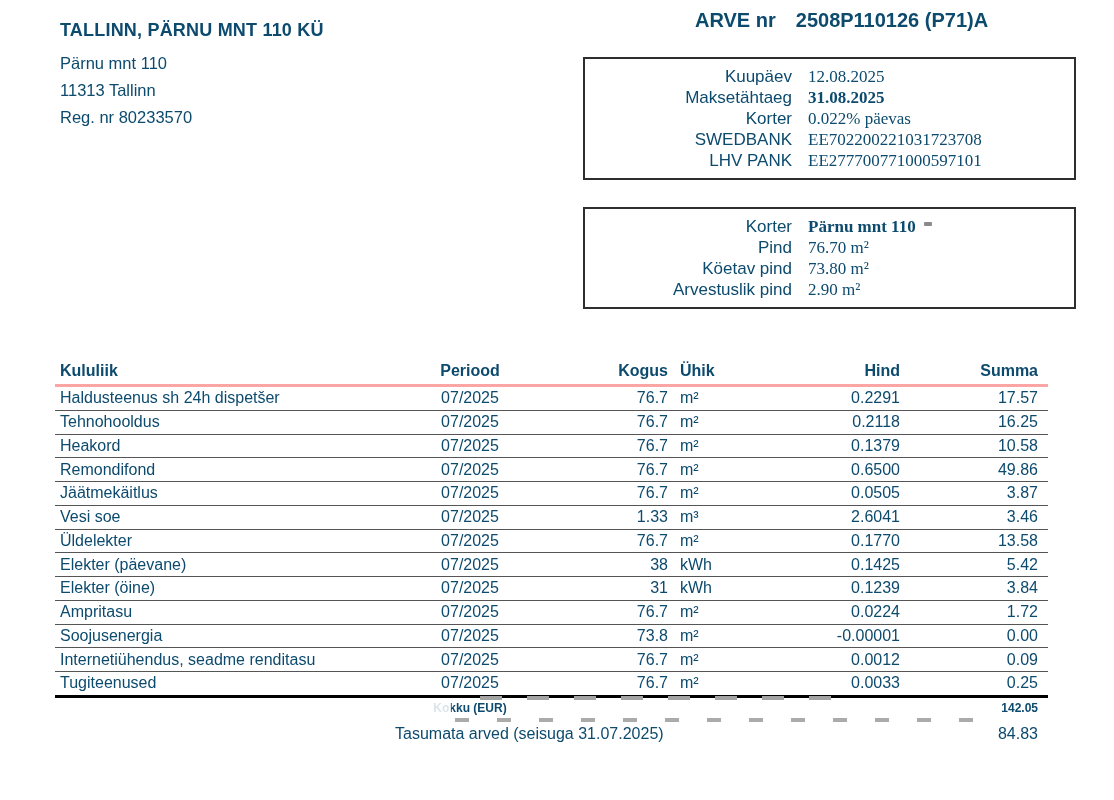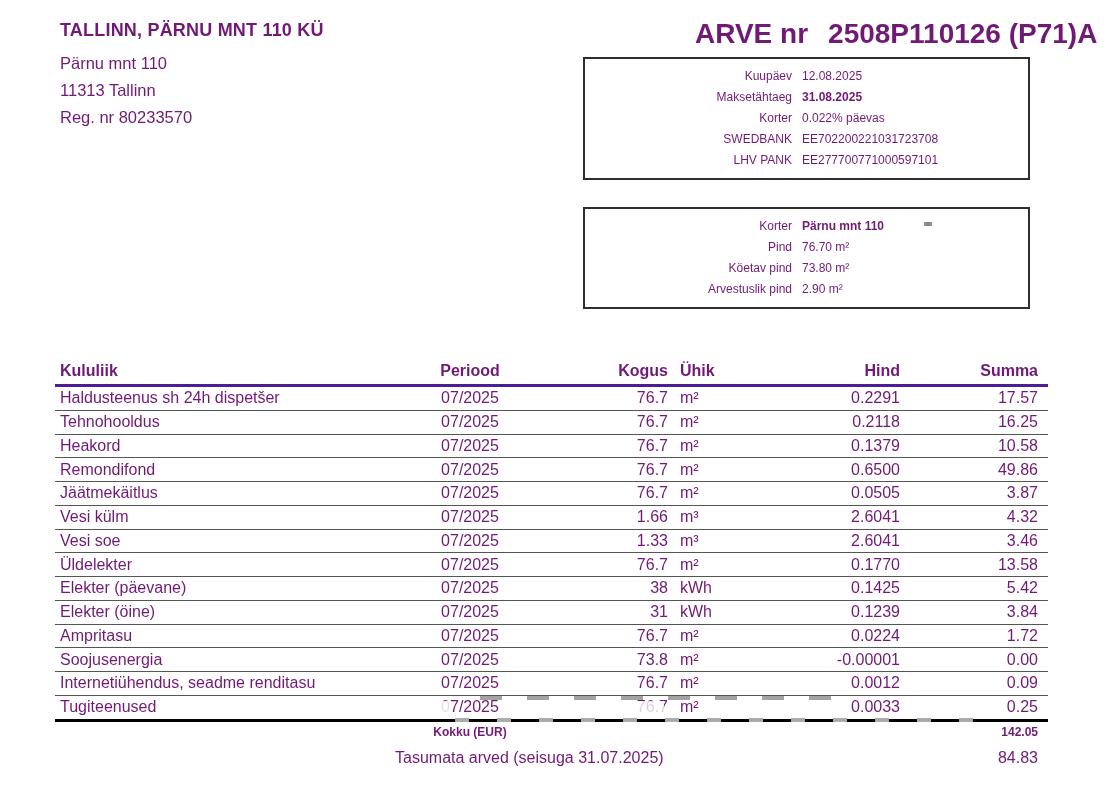--- a/index.html
+++ b/index.html
@@ -1,45 +1,45 @@
 <!DOCTYPE html>
 <html><head>
 <meta charset="utf-8">
 <style>
   html,body{margin:0;padding:0;background:#fff;}
   .page{
     position:relative; width:1114px; height:800px; overflow:hidden;
-    background:#fff; color:#701a75;
+    background:#fff; color:#0c4a6e;
     font-family:"Liberation Sans", sans-serif;
   }
   
   .seller{position:absolute; left:60px; top:20px;}
   .seller-name{font-weight:bold; font-size:18px; letter-spacing:.2px; margin-bottom:9px;}
   .seller-line{font-size:16.5px; line-height:27px;}
   
-  .invoice-title{position:absolute; left:695px; top:18px; font-size:28px; font-weight:bold; white-space:nowrap;}
+  .invoice-title{position:absolute; left:695px; top:9px; font-size:20px; font-weight:bold; white-space:nowrap;}
   .invoice-title .num{margin-left:20px;}
   
   .box{
-    position:absolute; left:583px; width:447px; box-sizing:border-box;
-    border:2px solid #2e2e2e; padding:7px 10px 7px 8px; font-size:12px;
+    position:absolute; left:583px; width:493px; box-sizing:border-box;
+    border:2px solid #2e2e2e; padding:7px 10px 7px 8px; font-size:17px;
   }
   .box-details{top:57px;}
   .box-apartment{top:207px;}
   .box-row{display:flex; line-height:21px; white-space:nowrap;}
   .box-label{width:199px; text-align:right; flex:none;}
-  .box-value{margin-left:10px;}
+  .box-value{margin-left:16px;font-family:Liberation Serif, serif;}
   .bold{font-weight:bold;}
   .redact-mark{position:absolute; left:924px; top:222px; width:8px; height:4px; background:#8a8a8a; border-radius:1px;}
   
   table.cost{
     position:absolute; left:55px; top:360px; width:993px;
     border-collapse:collapse; table-layout:fixed; font-size:16px;
   }
-  table.cost th{font-weight:bold; border-bottom:3px solid #4c1d95; padding:2px 0 4px 0; white-space:nowrap;}
+  table.cost th{font-weight:bold; border-bottom:3px solid #fca5a5; padding:2px 0 4px 0; white-space:nowrap;}
   table.cost td{height:22.75px; border-bottom:1px solid #555; padding:0; white-space:nowrap; overflow:visible;}
   .c0{text-align:left; padding-left:5px !important;}
   .c1{text-align:center;margin-top:43px;}
   .c2{text-align:right;}
   .c3{text-align:left; padding-left:12px !important;}
   .c4{text-align:right;}
   .c5{text-align:right; padding-right:10px !important;}
   tr.total td{border-top:3px solid #000; border-bottom:none; font-weight:bold; height:20px; padding-top:3px; vertical-align:top; font-size:12px;}
   tr.partial td{border:none; height:26px; padding-top:4px; vertical-align:top;}
   
@@ -167,28 +167,20 @@
         </tr>
         <tr>
           <td class="c0">Jäätmekäitlus</td>
           <td class="c1">07/2025</td>
           <td class="c2">76.7</td>
           <td class="c3">m²</td>
           <td class="c4">0.0505</td>
           <td class="c5">3.87</td>
         </tr>
         <tr>
-          <td class="c0">Vesi külm</td>
-          <td class="c1">07/2025</td>
-          <td class="c2">1.66</td>
-          <td class="c3">m³</td>
-          <td class="c4">2.6041</td>
-          <td class="c5">4.32</td>
-        </tr>
-        <tr>
           <td class="c0">Vesi soe</td>
           <td class="c1">07/2025</td>
           <td class="c2">1.33</td>
           <td class="c3">m³</td>
           <td class="c4">2.6041</td>
           <td class="c5">3.46</td>
         </tr>
         <tr>
           <td class="c0">Üldelekter</td>
           <td class="c1">07/2025</td>

